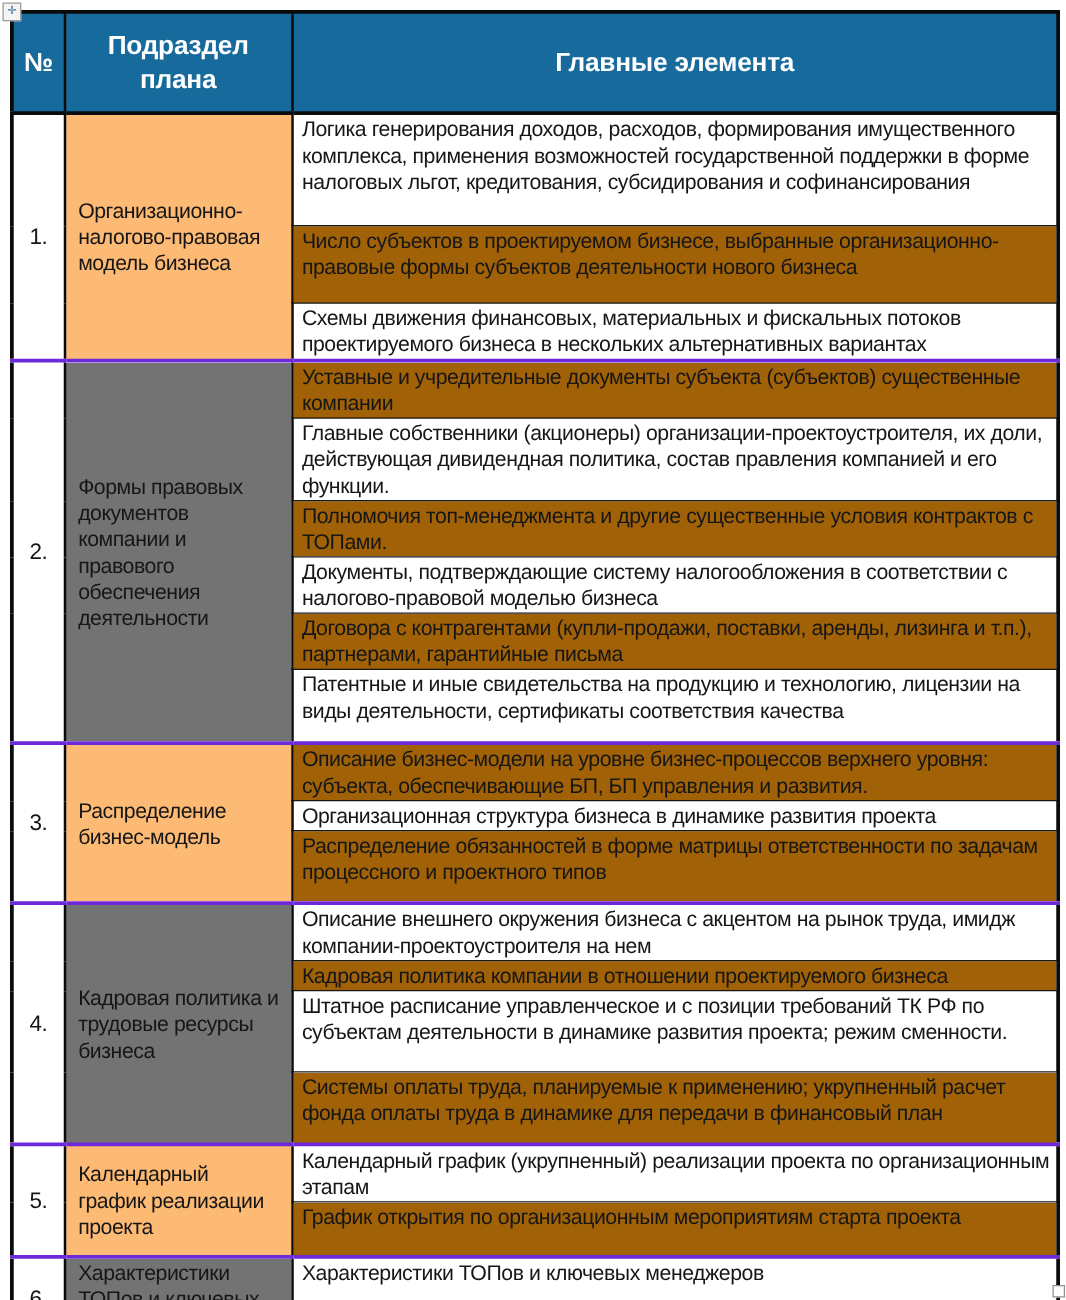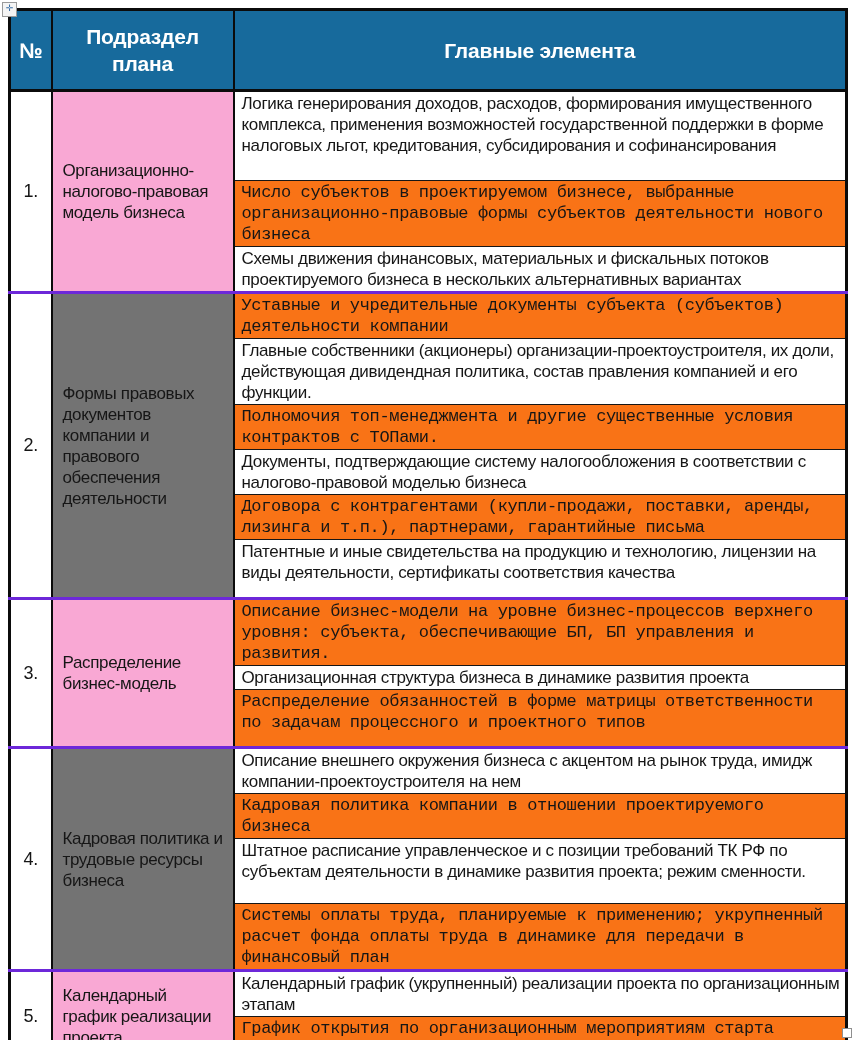--- a/index.html
+++ b/index.html
@@ -54,23 +54,23 @@
     background: #ffffff;
     border-right: 2px solid #0b0b0b;
   }
   td.sub {
     vertical-align: middle;
     padding-left: 10px;
     padding-right: 8px;
     background: #737373;
     border-right: 2px solid #0b0b0b;
   }
-  td.sub.stripe-sub { background: #f9a8d4; margin-left: 20px; }
+  td.sub.stripe-sub { background: #fdba74; margin-left: 20px; }
   td.desc { background: #ffffff; }
-  td.desc.stripe { background: #f97316; font-family: Liberation Mono, monospace; }
+  td.desc.stripe { background: #a16207; }
 
   tr.sec-start td { border-top: 3px solid #6d28d9; }
   thead tr th { border-bottom: 3px solid #0b0b0b; }
 
   
   .move-handle {
     position: absolute; left: -6px; top: -6px;
     width: 13px; height: 13px;
     border: 1px solid #9a9a9a; background: #f4f4f4;
     font-size: 9px; line-height: 11px; text-align: center;
@@ -111,21 +111,21 @@
       <tr style="height:62px">
         <td class="desc stripe">Число субъектов в проектируемом бизнесе, выбранные организационно-правовые формы субъектов деятельности нового бизнеса</td>
       </tr>
       <tr style="height:43px">
         <td class="desc">Схемы движения финансовых, материальных и фискальных потоков проектируемого бизнеса в нескольких альтернативных вариантах</td>
       </tr>
 
       <tr class="sec-start" style="height:43px">
         <td class="num" rowspan="6">2.</td>
         <td class="sub" rowspan="6">Формы правовых документов компании и правового обеспечения деятельности</td>
-        <td class="desc stripe">Уставные и учредительные документы субъекта (субъектов) деятельности компании</td>
+        <td class="desc stripe">Уставные и учредительные документы субъекта (субъектов) существенные компании</td>
       </tr>
       <tr style="height:64px">
         <td class="desc">Главные собственники (акционеры) организации-проектоустроителя, их доли, действующая дивидендная политика, состав правления компанией и его функции.</td>
       </tr>
       <tr style="height:43px">
         <td class="desc stripe">Полномочия топ-менеджмента и другие существенные условия контрактов с ТОПами.</td>
       </tr>
       <tr style="height:43px">
         <td class="desc">Документы, подтверждающие систему налогообложения в соответствии с налогово-правовой моделью бизнеса</td>
       </tr>

